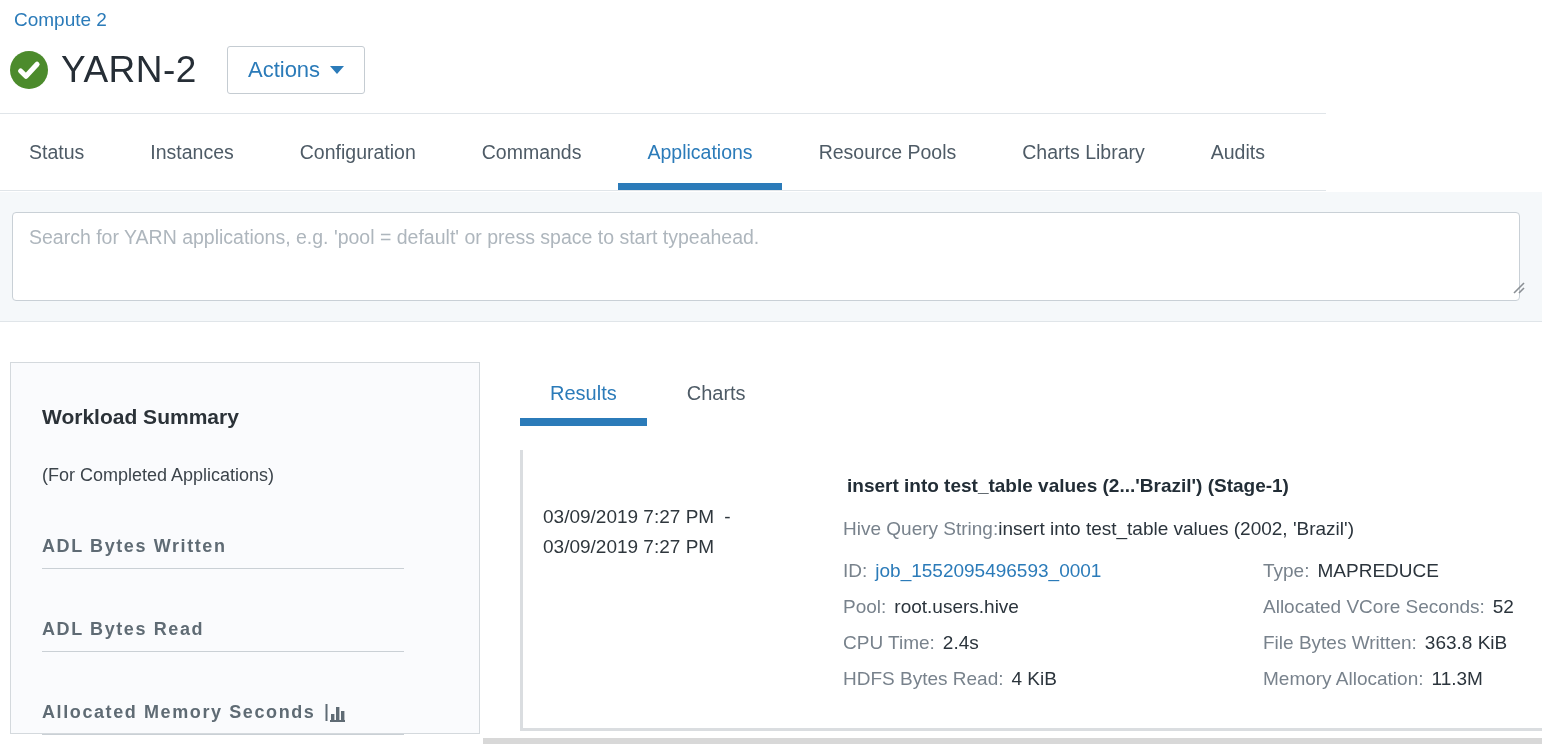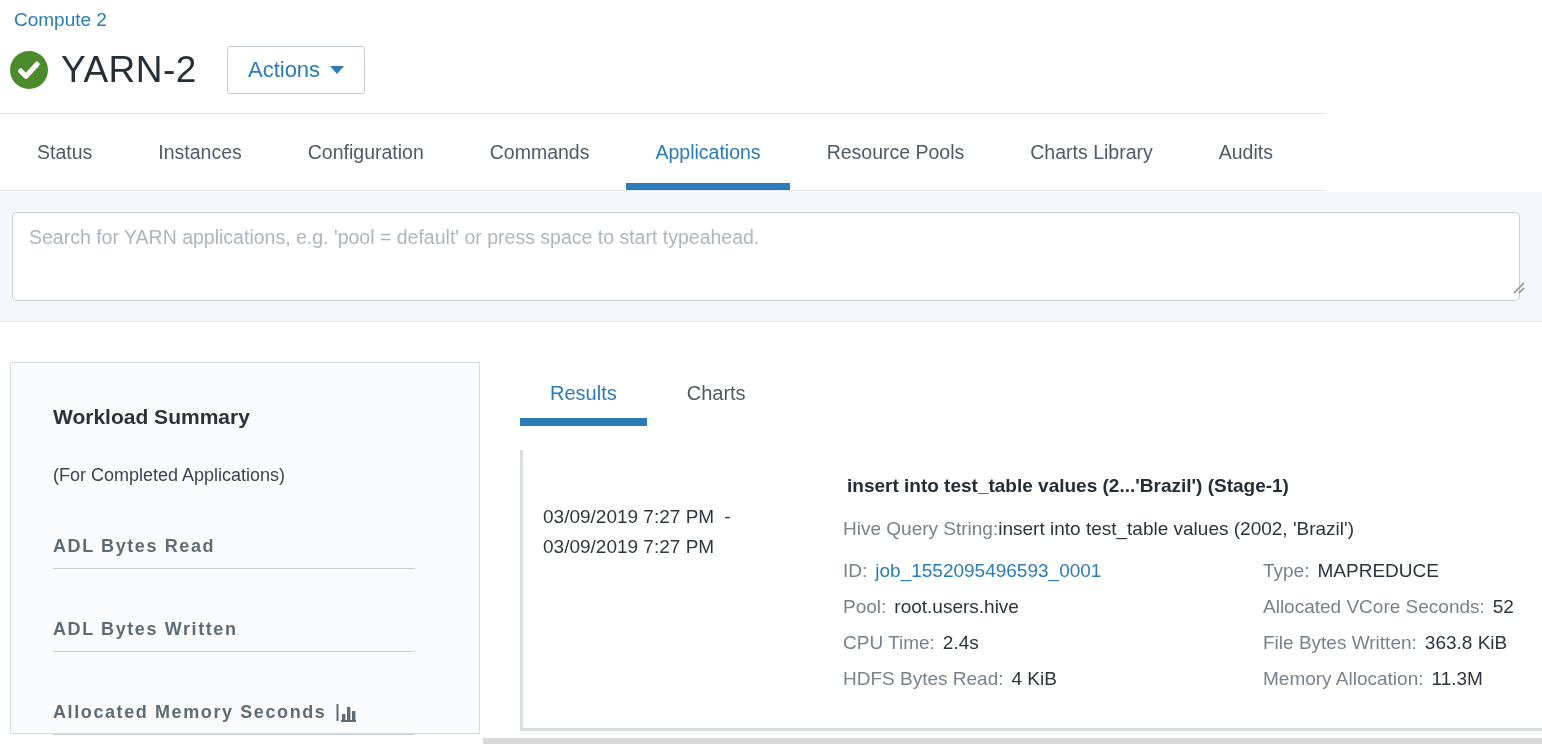--- a/index.html
+++ b/index.html
@@ -13,39 +13,39 @@
   .status-icon { width:38px; height:38px; display:block; }
   .page-title { font-size:37px; font-weight:400; color:#262e36; margin-left:13px; letter-spacing:.5px; }
   .actions-btn { margin-left:30px; display:flex; align-items:center; background:#fff;
     border:1px solid #c5ccd2; border-radius:3px; padding:10px 20px; font-size:22px; color:#2b7bb9; cursor:pointer; }
   .caret-down { display:inline-block; width:0; height:0; margin-left:10px;
     border-left:7px solid transparent; border-right:7px solid transparent; border-top:8px solid #2b7bb9; }
 
   
   .tab-bar { position:absolute; top:113px; left:0; width:1326px; height:78px;
     border-top:1px solid #e0e5e9; border-bottom:1px solid #e0e5e9;
-    display:flex; align-items:stretch; padding-left:8px; gap:8px; overflow:hidden; }
+    display:flex; align-items:stretch; padding-left:0; gap:8px; overflow:hidden; }
   .tab { position:relative; display:flex; align-items:center; padding:0 29px;
     font-size:19.5px; color:#4e5b66; cursor:pointer; white-space:nowrap; }
   .tab.active { color:#2b7bb9; }
   .tab.active::after { content:""; position:absolute; left:0; right:0; bottom:0; height:7px; background:#2b7bb9; }
 
   
   .search-section { position:absolute; top:192px; left:0; width:1542px; height:130px;
     background:#f5f8fa; border-bottom:1px solid #e0e5e9; }
   .search-box { position:absolute; left:12px; top:20px; width:1508px; height:89px;
     border:1px solid #c9d0d6; border-radius:4px; background:#fff; resize:none;
     font-family:"Liberation Sans","DejaVu Sans",sans-serif; font-size:19.5px; color:#333;
     padding:13px 16px; outline:none; }
   .search-box::placeholder { color:#aeb6bd; }
   .resize-handle { position:absolute; right:16px; bottom:26px; pointer-events:none; }
 
   
   .sidebar { position:absolute; left:10px; top:362px; width:470px; height:372px;
-    background:#fafbfd; border:1px solid #d4d9dd; padding:42px 0 0 42px; }
+    background:#fafbfd; border:1px solid #d4d9dd; padding:42px 0 0 31px; }
   .sidebar-title { font-size:21px; font-weight:bold; color:#2b3238; }
   .sidebar-subtitle { font-size:18px; color:#3c444b; margin-top:36px; }
   .ws-item { width:362px; margin-top:50px; padding-bottom:11px; border-bottom:1px solid #cad0d5;
     font-size:18px; font-weight:bold; letter-spacing:1.6px; color:#5f6b74;
     display:flex; align-items:center; gap:10px; cursor:pointer; }
   .ws-item .chart-glyph { flex:none; display:inline-flex; }
 
   
   .content { position:absolute; left:520px; top:370px; width:1022px; }
   .content-tabs { display:flex; gap:10px; }
@@ -126,24 +126,24 @@
       <line x1="2" y1="12" x2="12" y2="2" stroke="#8a8f94" stroke-width="1.6"></line>
       <line x1="7" y1="12" x2="12" y2="7" stroke="#8a8f94" stroke-width="1.6"></line>
     </svg>
   </div>
 
   <aside class="sidebar">
     <h2 class="sidebar-title">Workload Summary</h2>
     <div class="sidebar-subtitle">(For Completed Applications)</div>
 
     <div class="ws-item">
+      <span>ADL Bytes Written</span>
+    </div>
+    <div class="ws-item">
       <span>ADL Bytes Read</span>
-    </div>
-    <div class="ws-item">
-      <span>ADL Bytes Written</span>
     </div>
     <div class="ws-item">
       <span>Allocated Memory Seconds</span>
       <span class="chart-glyph">
         <svg width="21" height="19" viewBox="0 0 21 19">
           <line x1="1.5" y1="1" x2="1.5" y2="18" stroke="#5f6b74" stroke-width="2"></line>
           <rect x="6" y="11" width="3.4" height="6" fill="#5f6b74"></rect>
           <rect x="11" y="4" width="3.4" height="13" fill="#5f6b74"></rect>
           <rect x="16" y="8" width="3.4" height="9" fill="#5f6b74"></rect>
           <line x1="5" y1="18" x2="20" y2="18" stroke="#5f6b74" stroke-width="2"></line>

